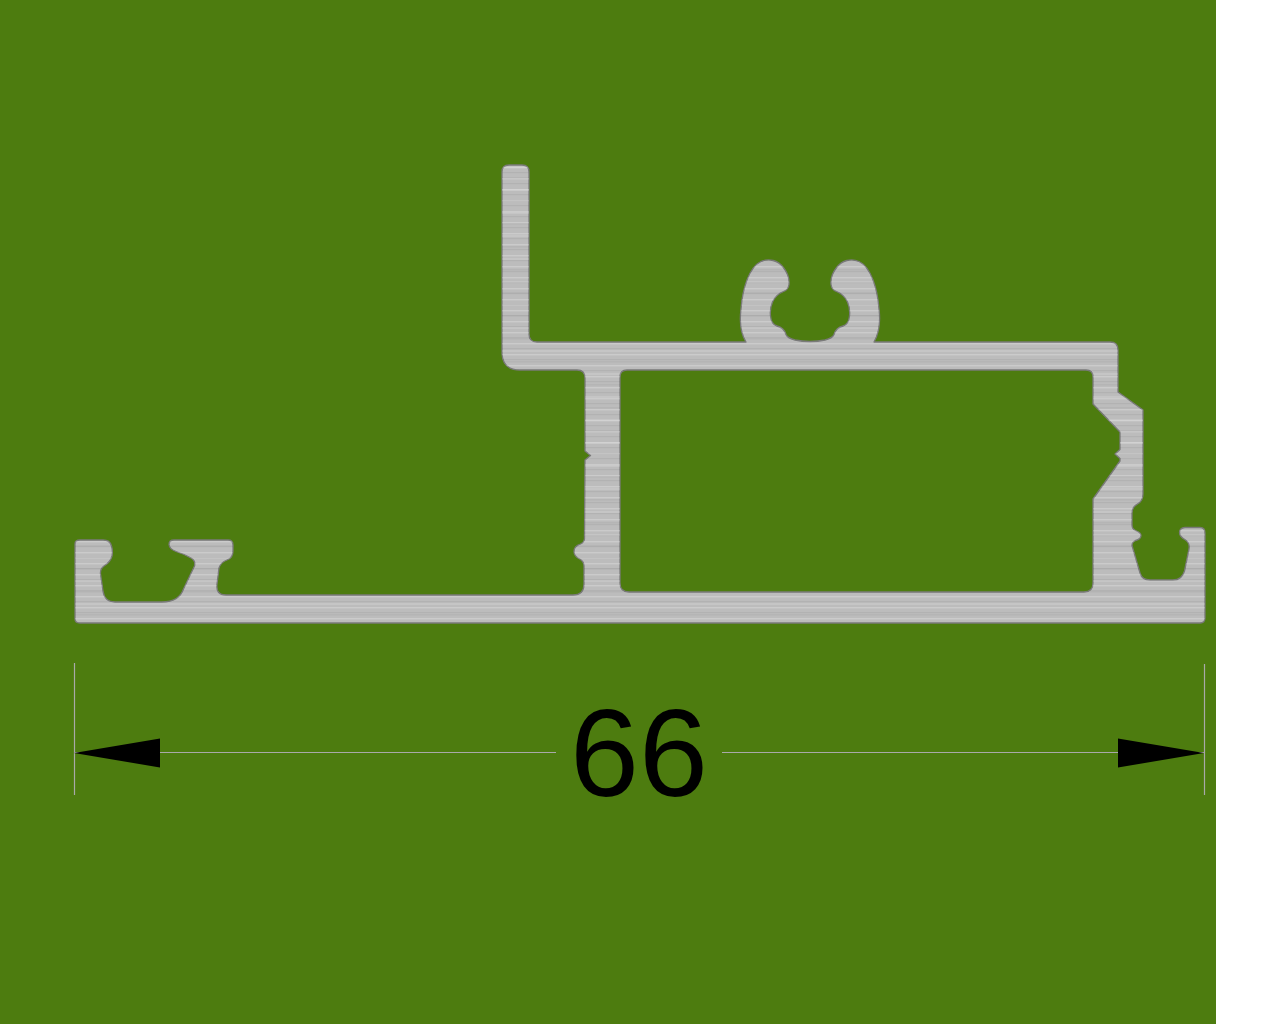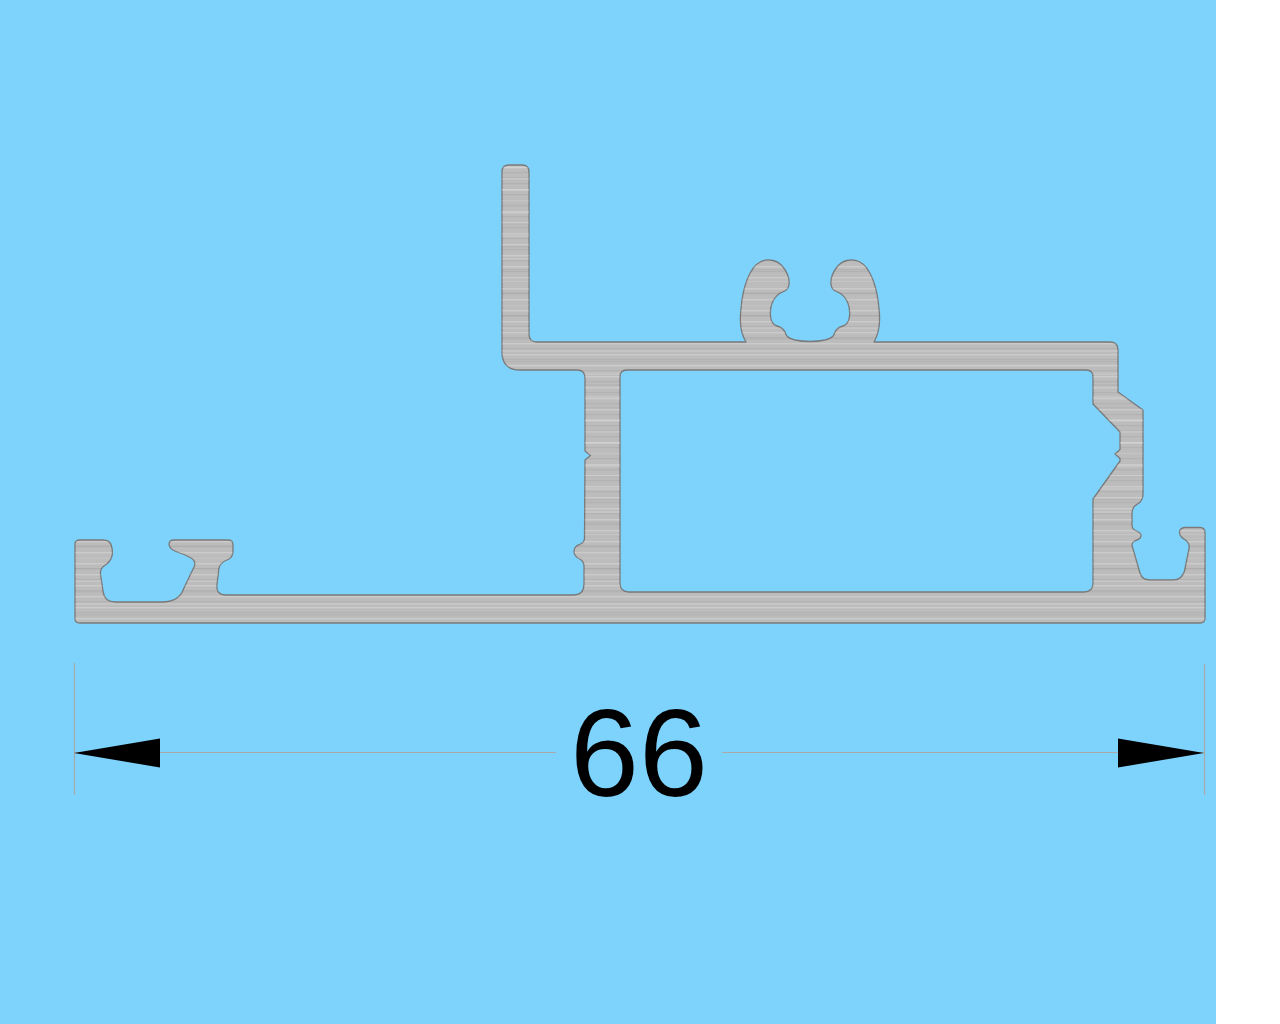--- a/index.html
+++ b/index.html
@@ -8,21 +8,21 @@
     width: 1280px;
     height: 1024px;
     background: #ffffff;
     overflow: hidden;
     font-family: "Liberation Sans", sans-serif;
   }
   .drawing-stage {
     position: relative;
     width: 1216px;
     height: 1024px;
-    background: #7dd3fc;
+    background: #4d7c0f;
   }
   svg { display: block; }
   .profile-base {
     stroke: #7a7a7a;
     stroke-width: 1.3;
     stroke-linejoin: round;
   }
   .texture-overlay {
     stroke: none;
     pointer-events: none;

